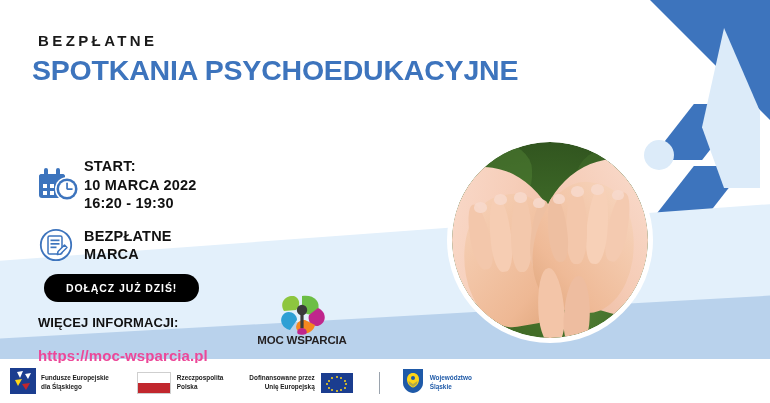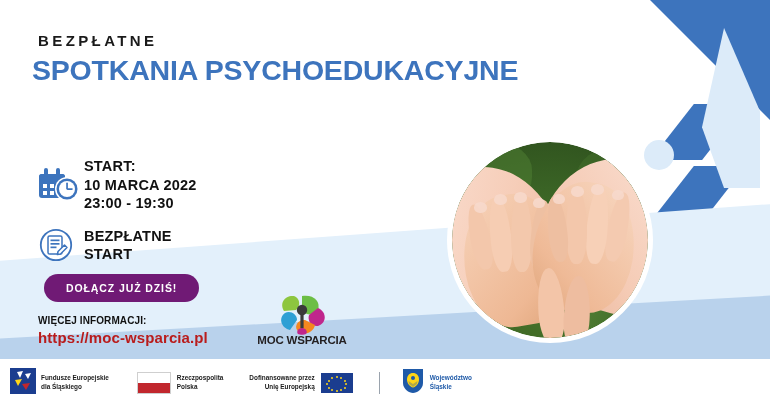--- a/index.html
+++ b/index.html
@@ -76,27 +76,27 @@
   .headline div{white-space:nowrap;}
 
   
   .info{position:absolute;left:38px;top:157px;}
   .row{display:flex;align-items:center;margin-bottom:14px;}
   .row .ico{width:46px;flex:0 0 46px;display:flex;align-items:center;}
   .row .txt{font-size:14.5px;font-weight:bold;color:#111;line-height:1.28;letter-spacing:.2px;}
 
   .btn{
     position:absolute;left:44px;top:274px;
-    background:#701a75;color:#fff;border:none;border-radius:20px;
+    background:#000000;color:#fff;border:none;border-radius:20px;
     padding:8px 22px;font-family:"Liberation Sans",sans-serif;
     font-size:10.5px;font-weight:bold;letter-spacing:.9px;cursor:pointer;
   }
   .more{position:absolute;left:38px;top:315px;}
-  .more .lbl{font-size:10px;font-weight:bold;color:#111;letter-spacing:.1px;}
-  .more .url{font-size:15px;font-weight:bold;color:#b91c1c;margin-top:3px;letter-spacing:.1px;}
+  .more .lbl{font-size:13px;font-weight:bold;color:#111;letter-spacing:.1px;}
+  .more .url{font-size:15px;font-weight:bold;color:#ec4899;margin-top:17px;letter-spacing:.1px;}
 
   
   .logo{position:absolute;left:252px;top:292px;width:100px;height:62px;z-index:5;}
   .logo .mark{position:relative;width:62px;height:44px;margin:0 auto;}
   .logo .name{
     text-align:center;font-size:11.5px;font-weight:bold;color:#231f20;
     letter-spacing:-.2px;margin-top:-2px;font-family:"Liberation Sans",sans-serif;
   }
 
   
@@ -197,38 +197,38 @@
           <circle cx="29" cy="21" r="12" fill="#fff"></circle>
           <circle cx="29" cy="21" r="10.5" fill="#3d74bd"></circle>
           <circle cx="29" cy="21" r="8" fill="#fff"></circle>
           <rect x="28.2" y="14.5" width="1.7" height="7" rx=".8" fill="#3d74bd"></rect>
           <rect x="28.8" y="20.2" width="6" height="1.7" rx=".8" fill="#3d74bd"></rect>
         </svg>
       </div>
       <div class="txt">
         <div>START:</div>
         <div>10  MARCA 2022</div>
-        <div>23:00 - 19:30</div>
+        <div>16:20 - 19:30</div>
       </div>
     </div>
 
     <div class="row">
       <div class="ico">
         <svg width="40" height="36" viewBox="0 0 40 36">
           <circle cx="18" cy="18" r="15.2" fill="#fff" stroke="#3d74bd" stroke-width="1.8"></circle>
           <rect x="10" y="9" width="14" height="18" rx="1.6" fill="#fff" stroke="#3d74bd" stroke-width="1.5"></rect>
           <rect x="12.5" y="12.5" width="9" height="1.7" fill="#3d74bd"></rect>
           <rect x="12.5" y="16" width="9" height="1.7" fill="#3d74bd"></rect>
           <rect x="12.5" y="19.5" width="6" height="1.7" fill="#3d74bd"></rect>
           <path d="M20 24.5 L26.5 18 L29 20.5 L22.5 27 L19.4 27.6 Z" fill="#fff" stroke="#3d74bd" stroke-width="1.5" stroke-linejoin="round"></path>
         </svg>
       </div>
       <div class="txt">
         <div>BEZPŁATNE</div>
-        <div>START</div>
+        <div>MARCA</div>
       </div>
     </div>
 
   </div>
 
   <button class="btn">DOŁĄCZ JUŻ DZIŚ!</button>
 
   <div class="more">
     <div class="lbl">WIĘCEJ INFORMACJI:</div>
     <div class="url">https://moc-wsparcia.pl</div>

